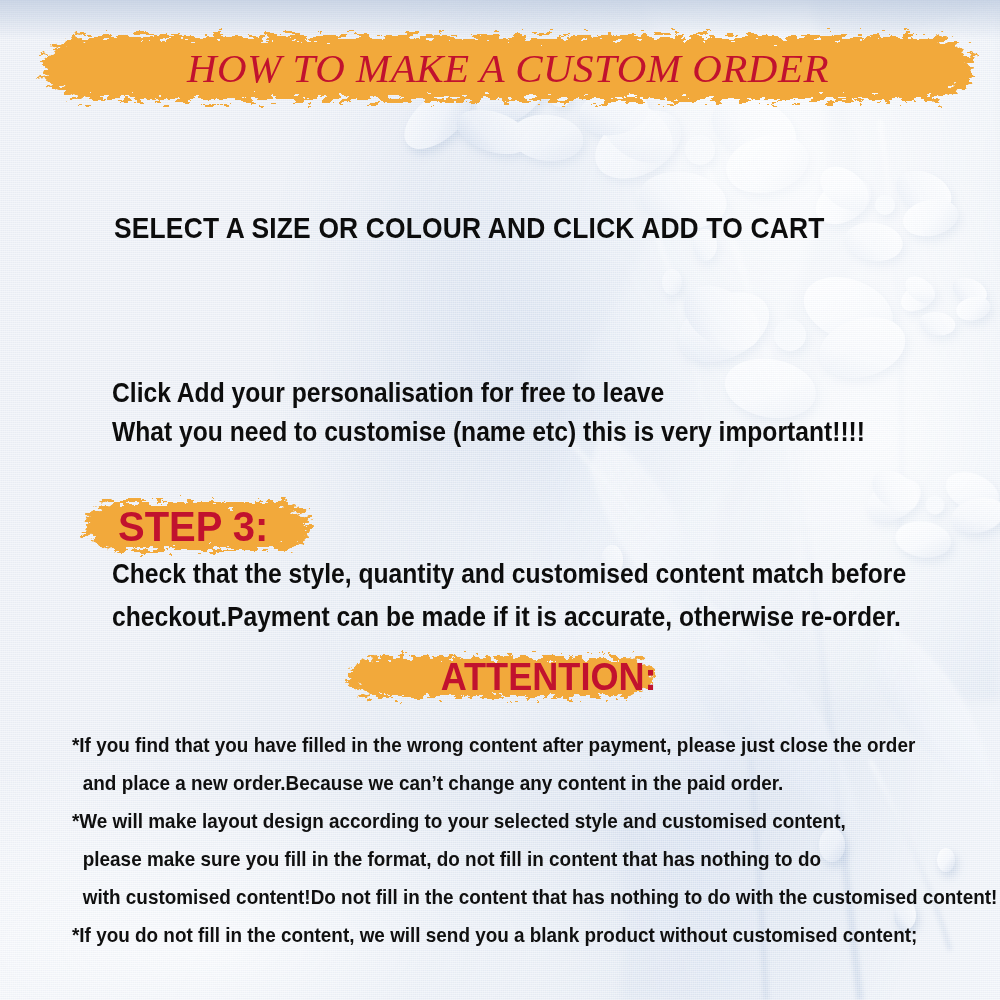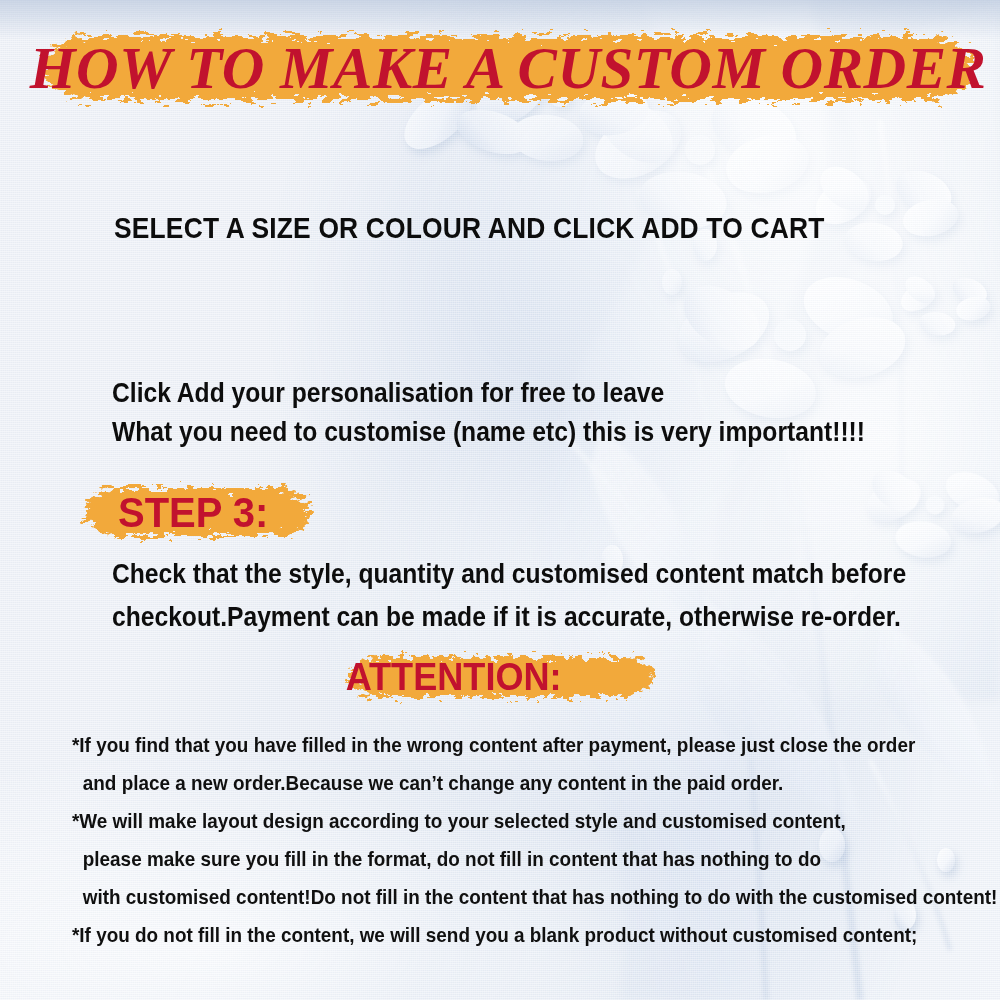--- a/index.html
+++ b/index.html
@@ -83,50 +83,50 @@
   #title-banner {
     left: 36px;
     top: 22px;
     width: 944px;
     height: 94px;
     justify-content: center;
   }
   #title-banner .blob-label {
     font-family: "Liberation Serif", "DejaVu Serif", serif;
     font-style: italic;
-    font-weight: 700;
-    font-size: 59px;
+    font-weight: 400;
+    font-size: 41px;
     letter-spacing: 0.5px;
     color: #C1122E;
     transform: translateY(-1px);
   }
 
   
   .step-blob { height: 66px; }
   .step-blob .blob-label {
     font-family: "Liberation Sans", sans-serif;
     font-weight: 700;
     font-size: 43px;
     letter-spacing: 0px;
     color: #C1122E;
     margin-left: 40px;
     transform: scaleX(.93);
     transform-origin: left center;
   }
   #step1-blob { left: 66px;  top: 132px; width: 250px; }
   #step2-blob { left: 88px;  top: 297px; width: 246px; }
-  #step3-blob { left: 78px;  top: 479px; width: 238px; }
+  #step3-blob { left: 78px;  top: 493px; width: 238px; }
 
   
   #attention-blob {
     left: 340px;
     top: 650px;
     width: 322px;
     height: 54px;
-    justify-content: flex-start;
+    justify-content: flex-end;
   }
   #attention-blob .blob-label {
     font-family: "Liberation Sans", sans-serif;
     font-weight: 700;
     font-size: 38px;
     color: #C1122E;
     transform: scaleX(.95);
   }
 
   

